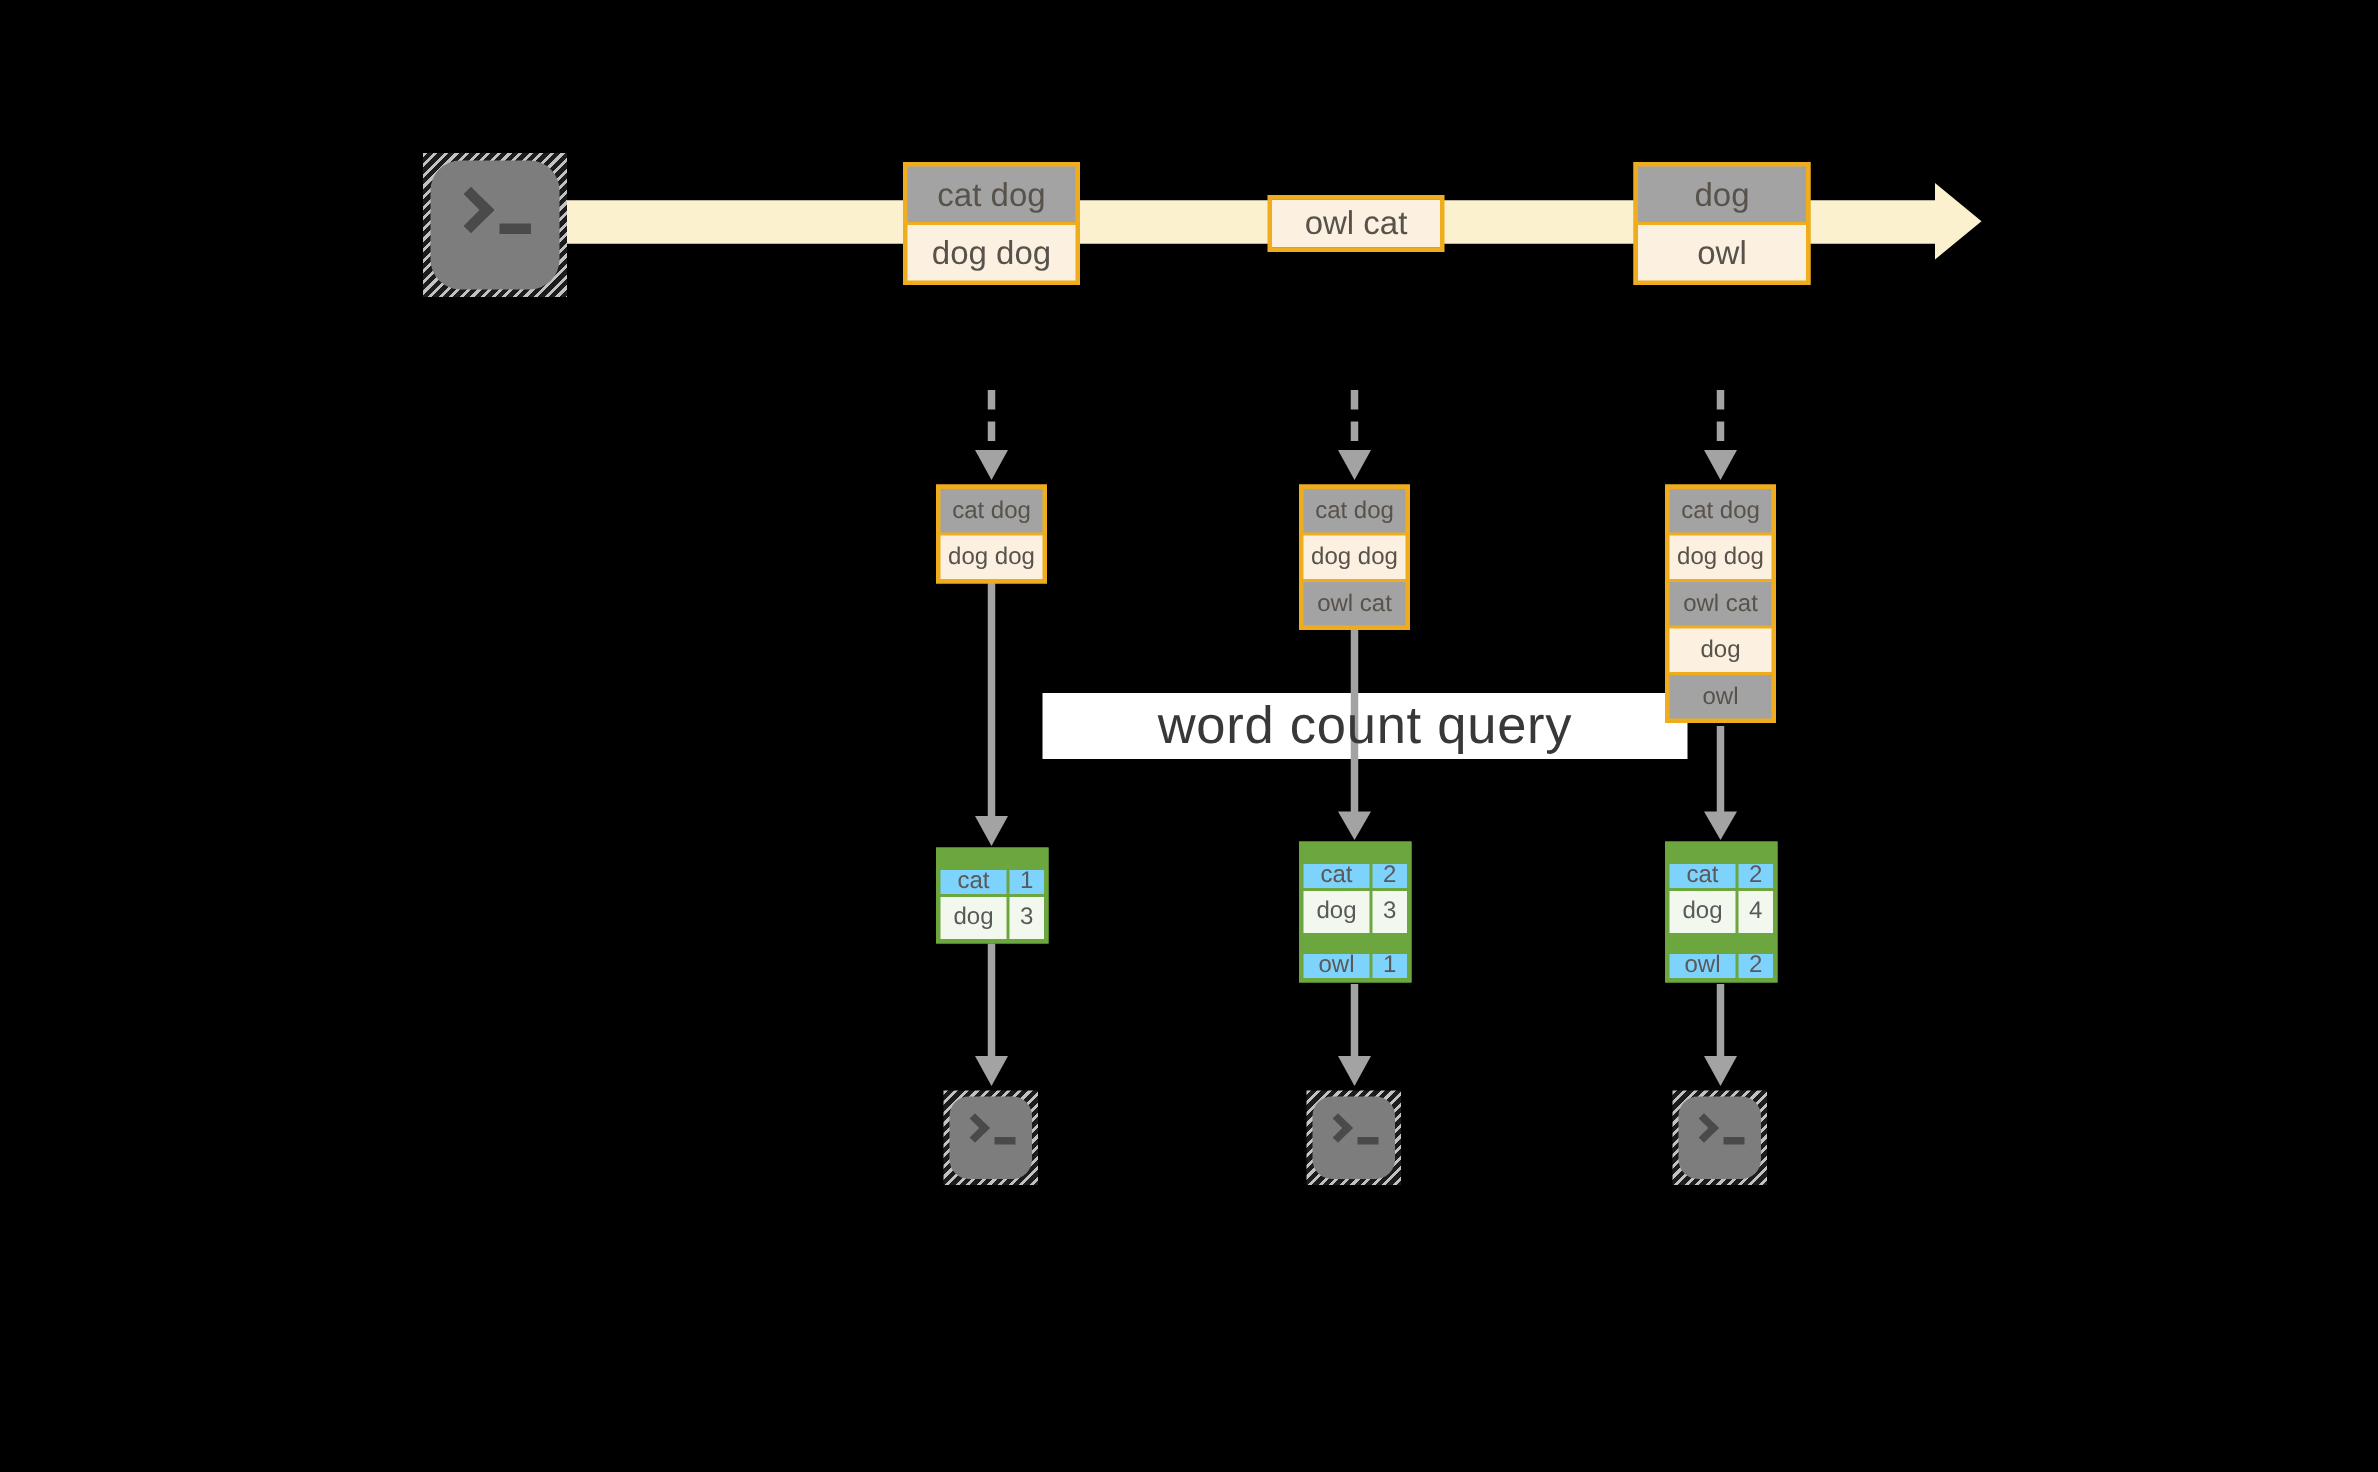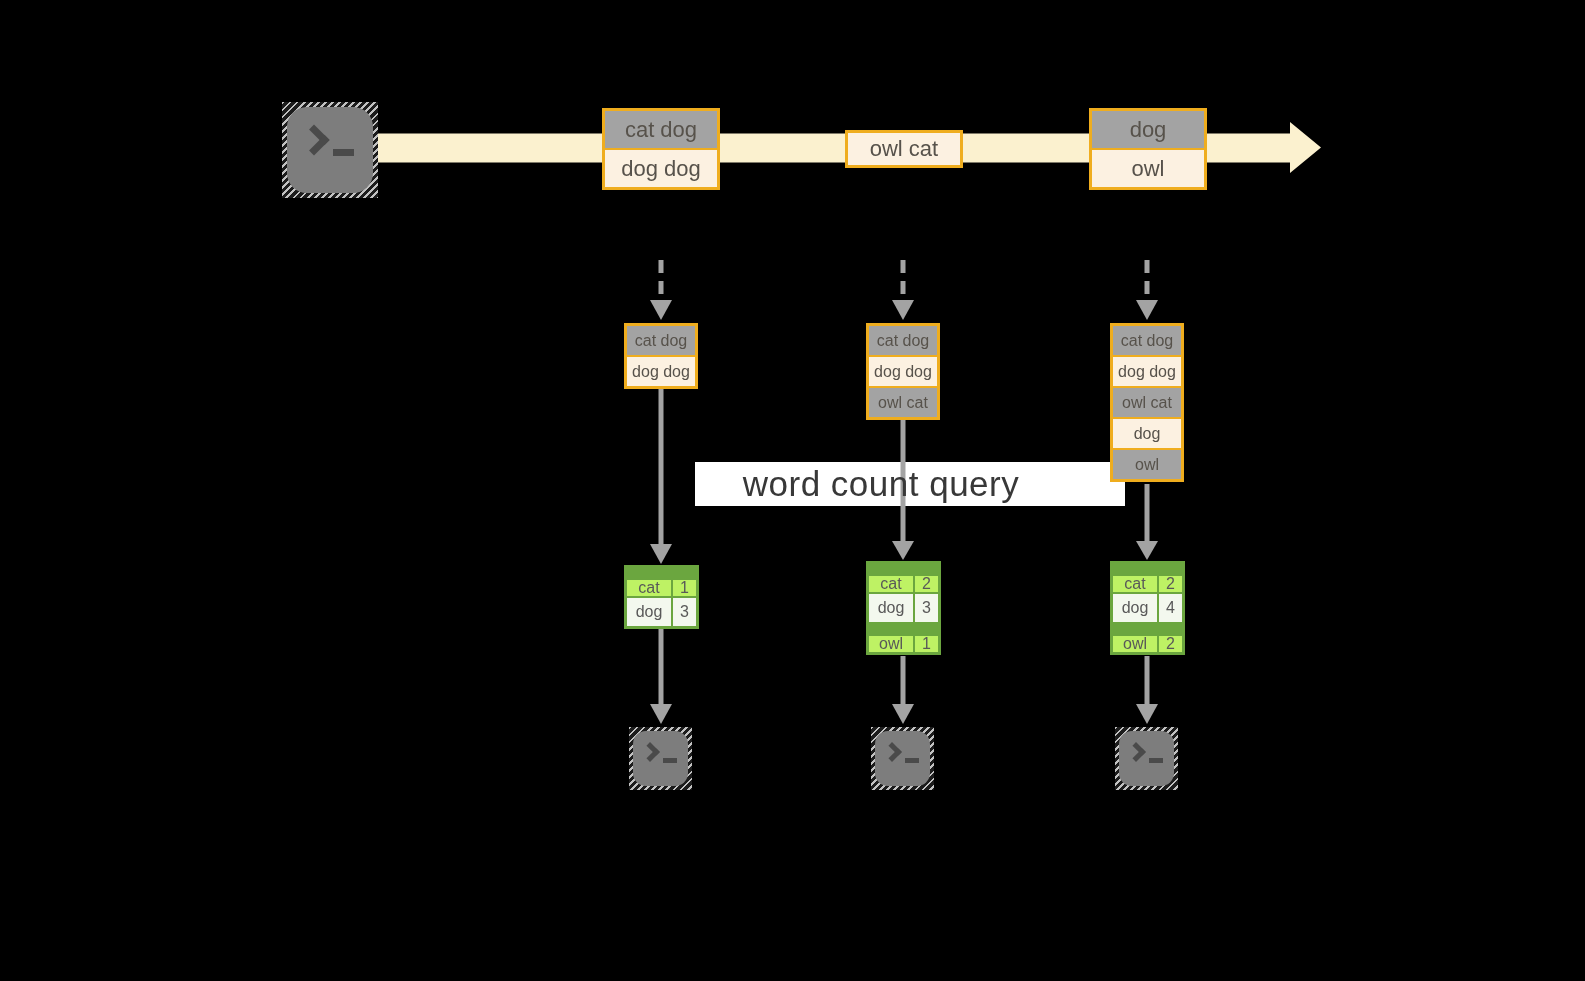--- a/index.html
+++ b/index.html
@@ -39,21 +39,21 @@
   .wc-row{display:flex;height:28px;}
   .wc-row + .wc-row{margin-top:2px;}
   .wc-word{
     width:44px;display:flex;align-items:center;justify-content:center;
     font-size:16px;color:#595959;
   }
   .wc-num{
     width:23px;margin-left:2px;display:flex;align-items:center;justify-content:center;
     font-size:16px;color:#595959;
   }
-  .gfill-a{background:#bef264;margin-top:12px;}
+  .gfill-a{background:#7dd3fc;margin-top:12px;}
   .gfill-b{background:#F3F8EE;}
 
   
   .term{
     background:repeating-linear-gradient(135deg,#c2c2c2 0 2px,#1c1c1c 2px 5px);
   }
   .term-inner{position:absolute;background:#7D7D7D;}
   .term-big .term-inner{inset:5px;border-radius:20px;}
   .term-small .term-inner{inset:4px;border-radius:13px;}
   .chev{position:absolute;transform:rotate(45deg);}
@@ -101,21 +101,21 @@
       <line x1="903" y1="656" x2="903" y2="706"></line>
       <line x1="1147" y1="656" x2="1147" y2="706"></line>
     </g>
     <g fill="#A3A3A3">
       <polygon points="650,704 672,704 661,724"></polygon>
       <polygon points="892,704 914,704 903,724"></polygon>
       <polygon points="1136,704 1158,704 1147,724"></polygon>
     </g>
   </svg>
 
-  <div class="banner-label" style="left:666px;top:462px;width:430px;height:44px;">word count query</div>
+  <div class="banner-label" style="left:695px;top:462px;width:430px;height:44px;">word count query</div>
 
   <div class="node term term-big" style="left:282px;top:102px;width:96px;height:96px;">
     <div class="term-inner">
       <span class="chev"></span>
       <span class="dash"></span>
     </div>
   </div>
 
   <div class="node batch" style="left:602px;top:108px;">
     <div class="batch-row fill-a">cat dog</div>

